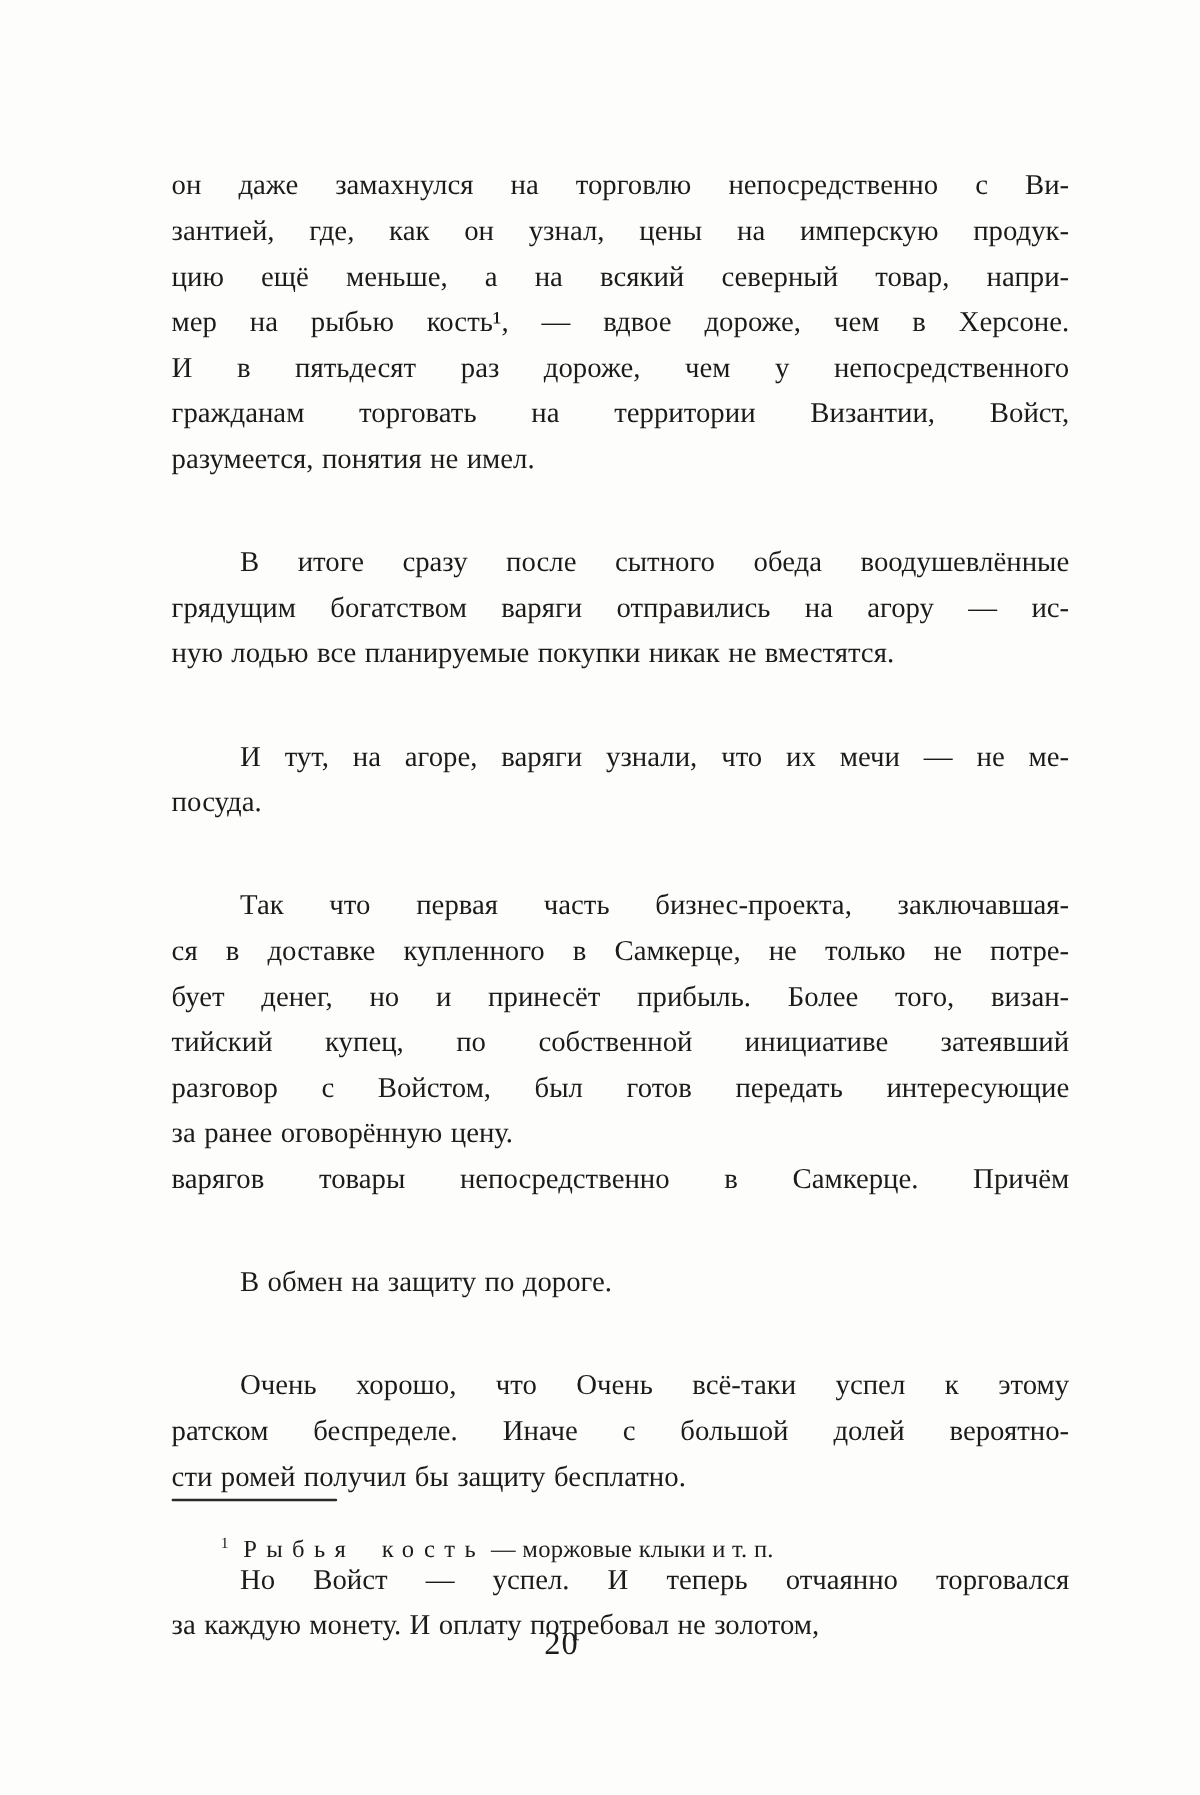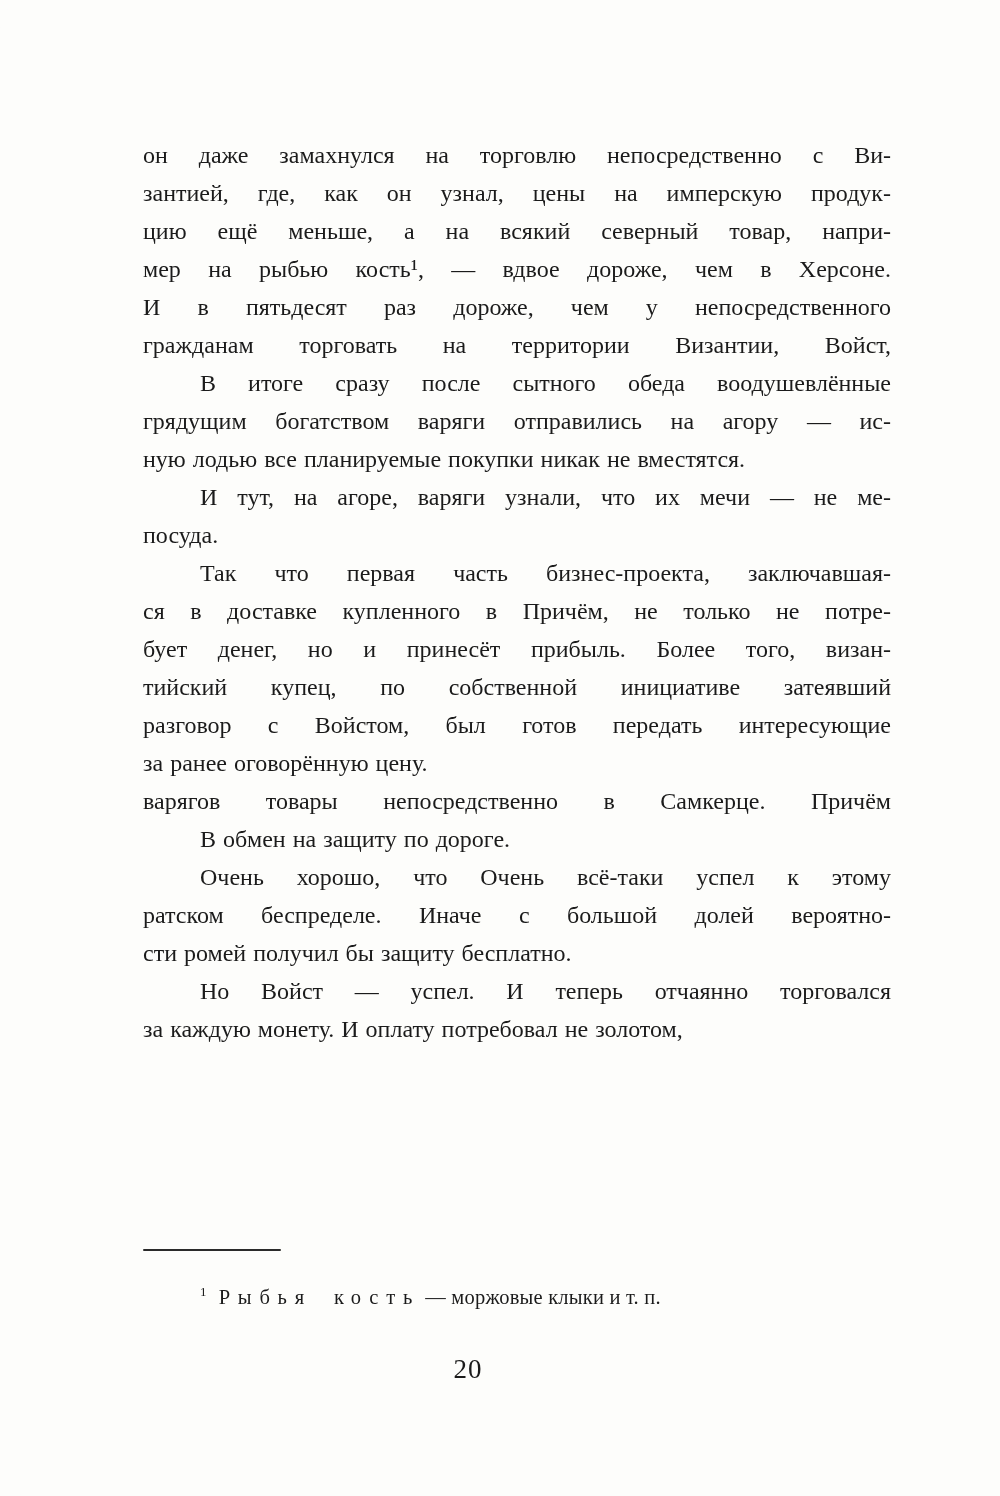--- a/index.html
+++ b/index.html
@@ -35,38 +35,39 @@
     word-spacing: 1px;
     white-space: normal;
   }
 
   .line.last {
     text-align-last: left;
   }
 
   .line.indent {
     text-indent: 57px;
+    margin-top: 48px;
   }
 
   .footnote-sep {
     position: absolute;
     left: 143px;
     top: 1249px;
     width: 138px;
     height: 2px;
     background: #2a2a2a;
   }
 
   .footnote {
     position: absolute;
-    left: 143px;
+    left: 127px;
     top: 1272px;
     width: 748px;
     font-size: 20.5px;
-    line-height: 40px;
+    line-height: 28px;
     text-indent: 57px;
   }
 
   .fn-marker {
     font-size: 13px;
     vertical-align: super;
     margin-right: 7px;
   }
 
   .fn-term {
@@ -94,27 +95,28 @@
 
 <div class="book-page">
 
   <div class="text-block" id="text-block">
       <div class="line">он даже замахнулся на торговлю непосредственно с Ви-</div>
       <div class="line">зантией, где, как он узнал, цены на имперскую продук-</div>
       <div class="line">цию ещё меньше, а на всякий северный товар, напри-</div>
       <div class="line">мер на рыбью кость¹, — вдвое дороже, чем в Херсоне.</div>
       <div class="line">И в пятьдесят раз дороже, чем у непосредственного</div>
       <div class="line">гражданам торговать на территории Византии, Войст,</div>
+      <div class="line last">разумеется, понятия не имел.</div>
       <div class="line indent">В итоге сразу после сытного обеда воодушевлённые</div>
       <div class="line">грядущим богатством варяги отправились на агору — ис-</div>
       <div class="line last">ную лодью все планируемые покупки никак не вместятся.</div>
       <div class="line indent">И тут, на агоре, варяги узнали, что их мечи — не ме-</div>
       <div class="line last">посуда.</div>
       <div class="line indent">Так что первая часть бизнес-проекта, заключавшая-</div>
-      <div class="line">ся в доставке купленного в Причём, не только не потре-</div>
+      <div class="line">ся в доставке купленного в Самкерце, не только не потре-</div>
       <div class="line">бует денег, но и принесёт прибыль. Более того, визан-</div>
       <div class="line">тийский купец, по собственной инициативе затеявший</div>
       <div class="line">разговор с Войстом, был готов передать интересующие</div>
       <div class="line last">за ранее оговорённую цену.</div>
       <div class="line">варягов товары непосредственно в Самкерце. Причём</div>
       <div class="line last indent">В обмен на защиту по дороге.</div>
       <div class="line indent">Очень хорошо, что Очень всё-таки успел к этому</div>
       <div class="line">ратском беспределе. Иначе с большой долей вероятно-</div>
       <div class="line last">сти ромей получил бы защиту бесплатно.</div>
       <div class="line indent">Но Войст — успел. И теперь отчаянно торговался</div>

